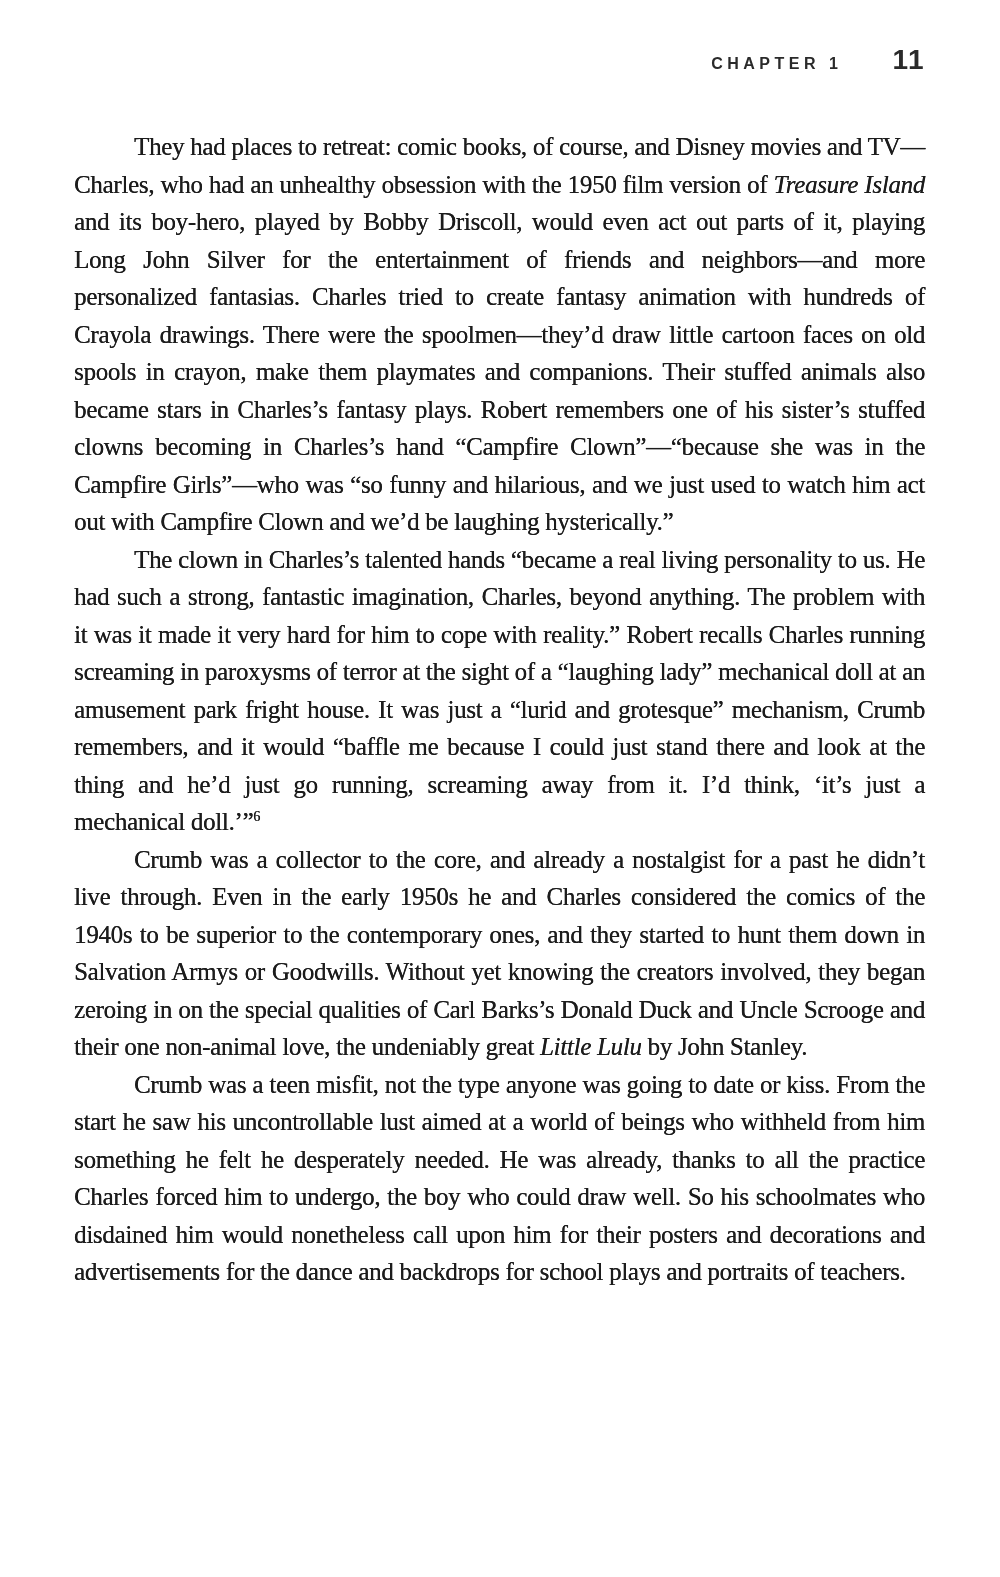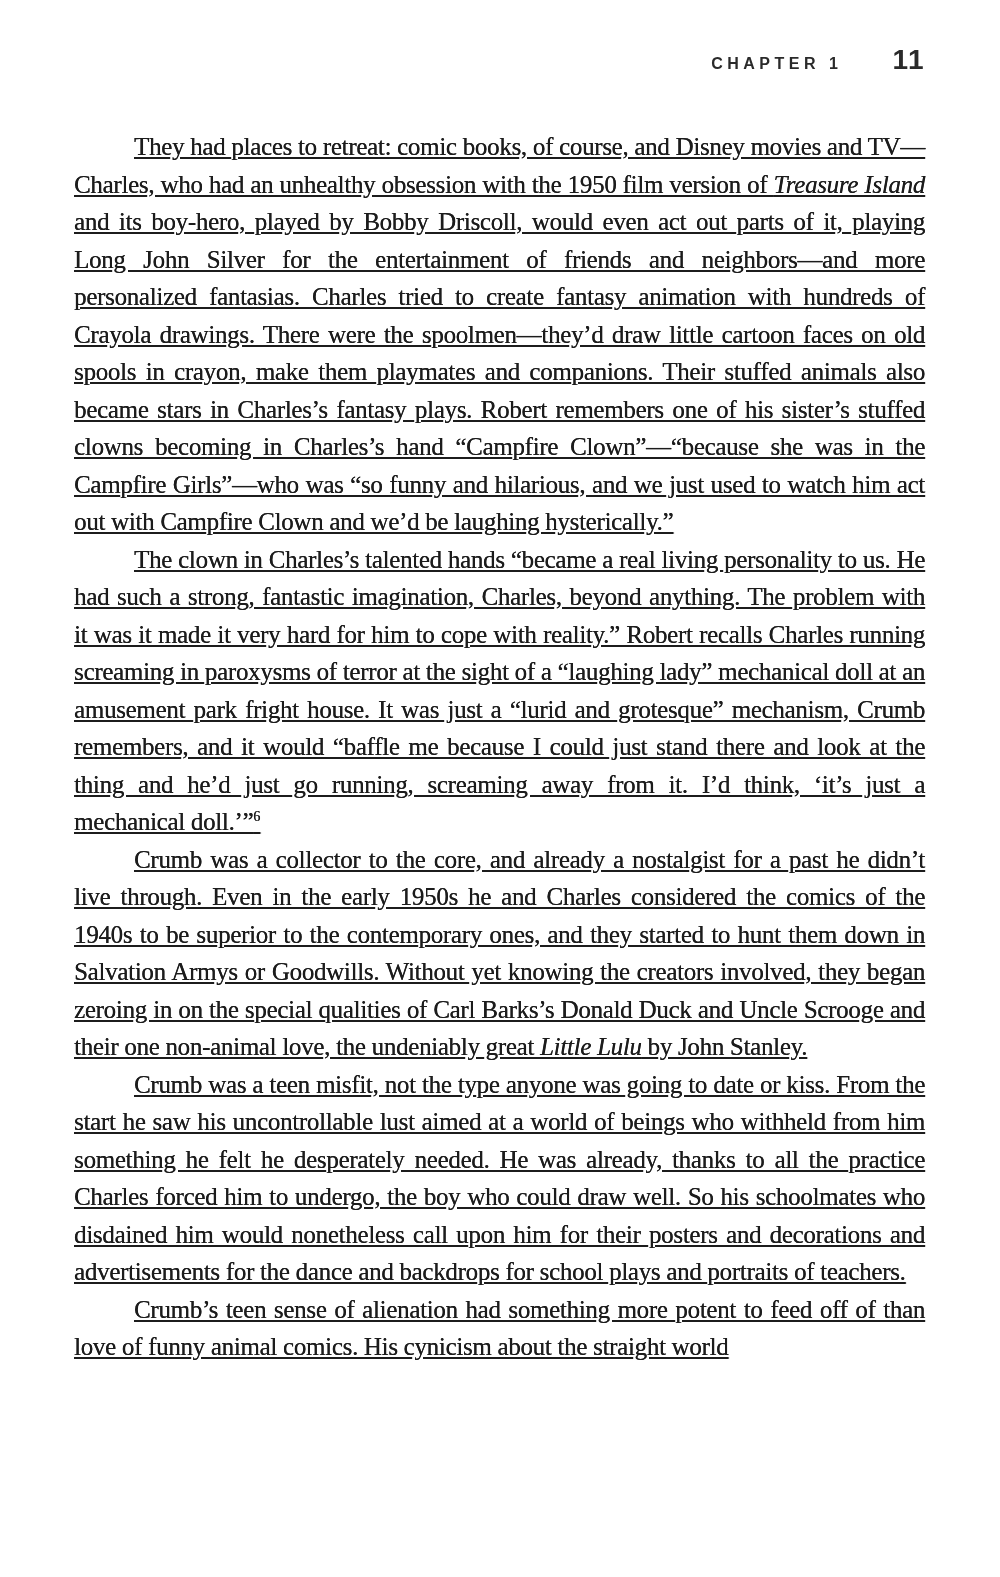--- a/index.html
+++ b/index.html
@@ -35,21 +35,20 @@
     letter-spacing: 1.5px;
     margin-left: 50px;
   }
   .page-body {
     margin-top: 52px;
     font-size: 25px;
     line-height: 37.5px;
     letter-spacing: -0.3px;
     text-align: justify;
     text-shadow: 0.2px 0 0 #1c1c1c;
-    text-decoration: underline;
   }
   .para {
     margin: 0;
     text-indent: 60px;
   }
   .italic {
     font-style: italic;
   }
   .footnote-ref {
     font-size: 14px;
@@ -71,17 +70,16 @@
   <main class="page-body">
 
     <p class="para"><span>They had places to retreat: comic books, of course, and Disney movies and TV—Charles, who had an unhealthy obsession with the 1950 film version of </span><em class="italic">Treasure Island</em><span> and its boy-hero, played by Bobby Driscoll, would even act out parts of it, playing Long John Silver for the entertainment of friends and neighbors—and more personalized fantasias. Charles tried to create fantasy animation with hundreds of Crayola drawings. There were the spoolmen—they’d draw little cartoon faces on old spools in crayon, make them playmates and companions. Their stuffed animals also became stars in Charles’s fantasy plays. Robert remembers one of his sister’s stuffed clowns becoming in Charles’s hand “Campfire Clown”—“because she was in the Campfire Girls”—who was “so funny and hilarious, and we just used to watch him act out with Campfire Clown and we’d be laughing hysterically.”</span></p>
 
     <p class="para"><span>The clown in Charles’s talented hands “became a real living personality to us. He had such a strong, fantastic imagination, Charles, beyond anything. The problem with it was it made it very hard for him to cope with reality.” Robert recalls Charles running screaming in paroxysms of terror at the sight of a “laughing lady” mechanical doll at an amusement park fright house. It was just a “lurid and grotesque” mechanism, Crumb remembers, and it would “baffle me because I could just stand there and look at the thing and he’d just go running, screaming away from it. I’d think, ‘it’s just a mechanical doll.’”</span><sup class="footnote-ref">6</sup></p>
 
     <p class="para"><span>Crumb was a collector to the core, and already a nostalgist for a past he didn’t live through. Even in the early 1950s he and Charles considered the comics of the 1940s to be superior to the contemporary ones, and they started to hunt them down in Salvation Armys or Goodwills. Without yet knowing the creators involved, they began zeroing in on the special qualities of Carl Barks’s Donald Duck and Uncle Scrooge and their one non-animal love, the undeniably great </span><em class="italic">Little Lulu</em><span> by John Stanley.</span></p>
 
     <p class="para"><span>Crumb was a teen misfit, not the type anyone was going to date or kiss. From the start he saw his uncontrollable lust aimed at a world of beings who withheld from him something he felt he desperately needed. He was already, thanks to all the practice Charles forced him to undergo, the boy who could draw well. So his schoolmates who disdained him would nonetheless call upon him for their posters and decorations and advertisements for the dance and backdrops for school plays and portraits of teachers.</span></p>
 
-    <p class="para"><span>Crumb’s teen sense of alienation had something more potent to feed off of than love of funny animal comics. His cynicism about the straight world</span></p>
 
   </main>
 
 </div>
 
 </body></html>

